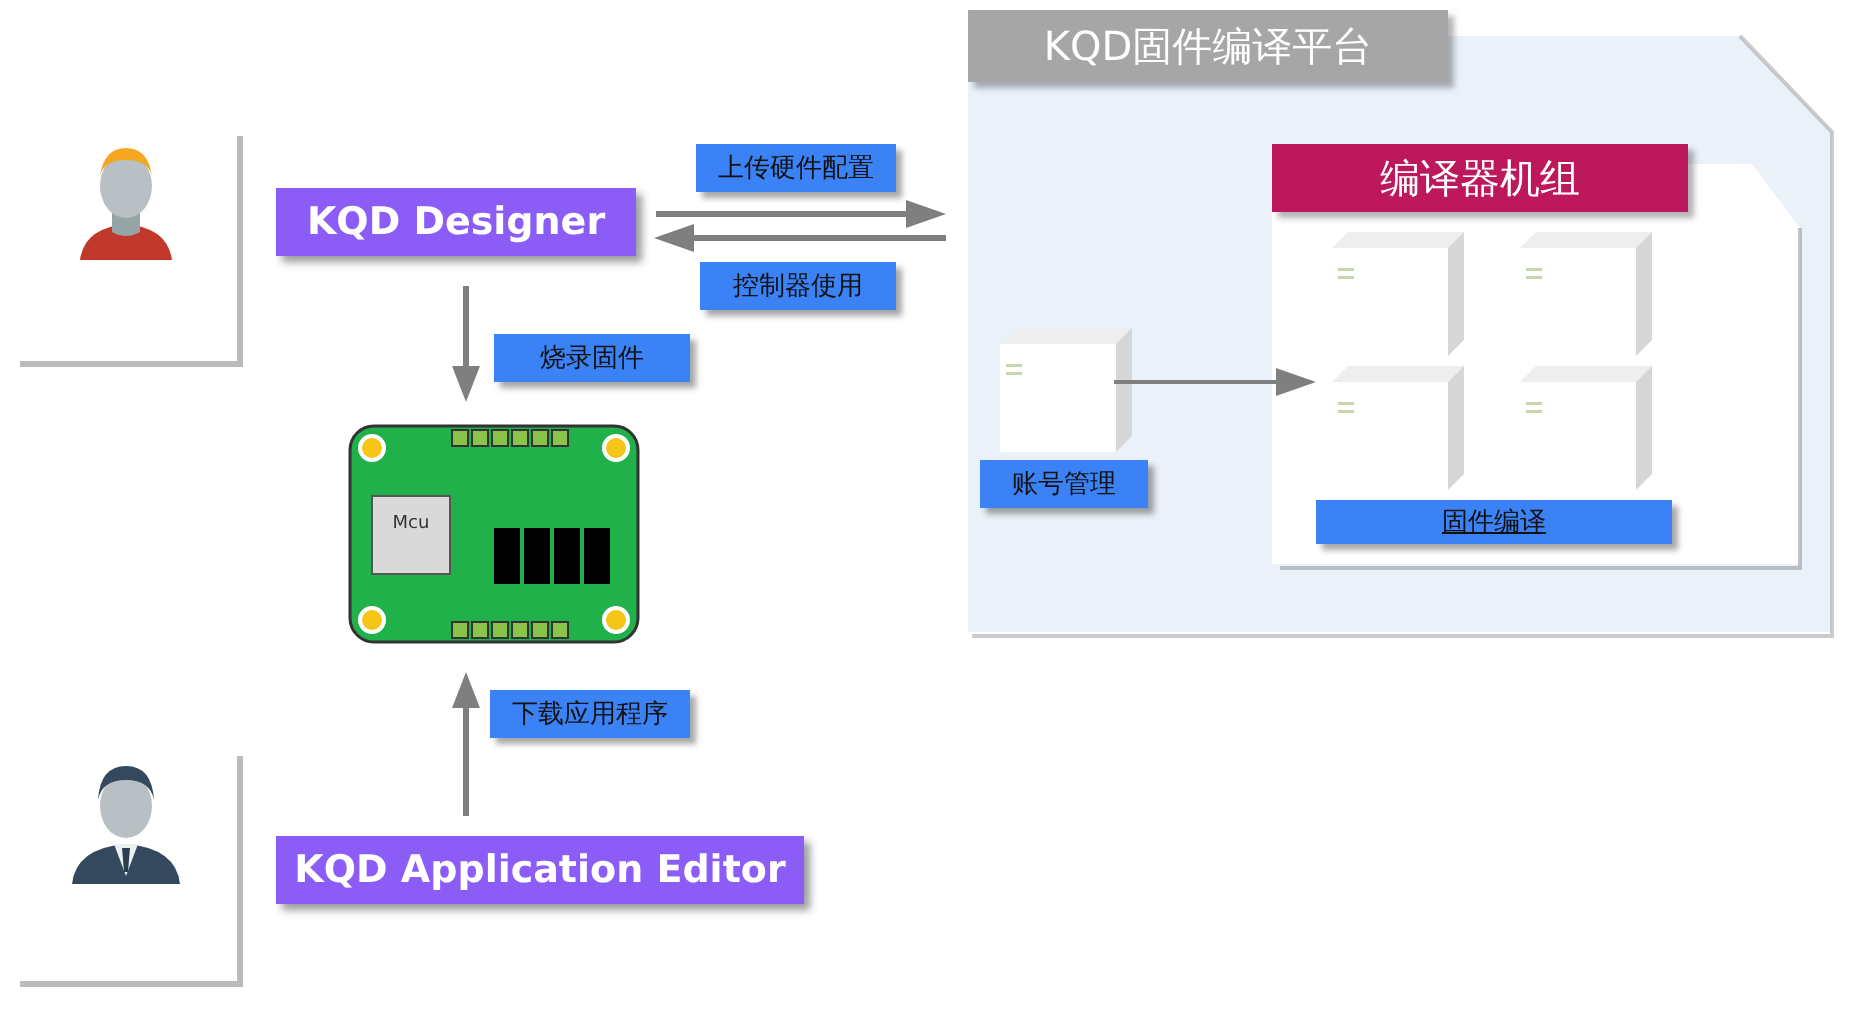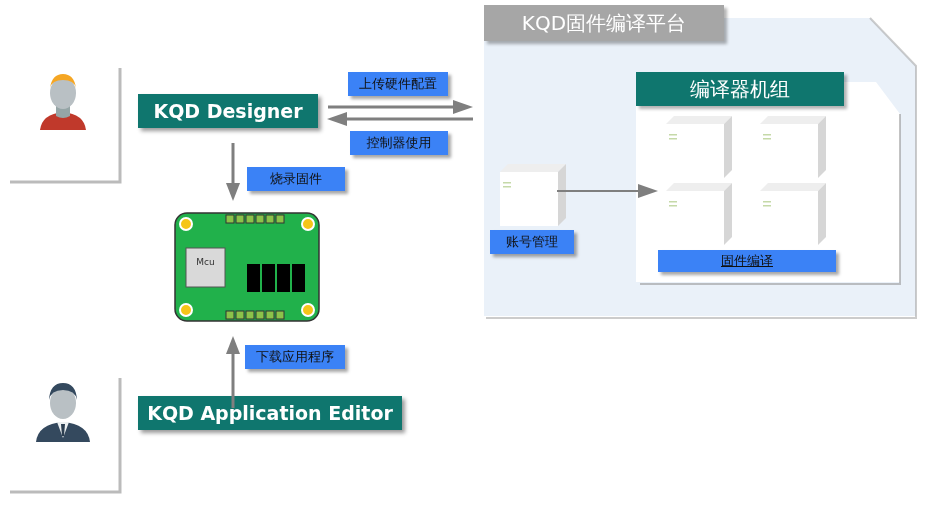--- a/index.html
+++ b/index.html
@@ -1,20 +1,20 @@
 <!DOCTYPE html>
 <html><head>
 <meta charset="utf-8">
 <style>
   html, body { margin:0; padding:0; }
   body { width:926px; height:508px; background:#ffffff; position:relative; overflow:hidden;
          font-family:"DejaVu Sans", sans-serif; }
   .abs { position:absolute; }
   .label { background:#3b82f6; color:#111; font-size:13px; display:flex; align-items:center; justify-content:center; box-shadow:3px 3px 3px rgba(0,0,0,0.35); }
-  .tealbox { background:#0f766e; color:#fff; font-weight:bold; font-size:19px; display:flex; align-items:center; justify-content:center; box-shadow:3px 3px 4px rgba(0,0,0,0.4); }
+  .tealbox { background:#8b5cf6; color:#fff; font-weight:bold; font-size:19px; display:flex; align-items:center; justify-content:center; box-shadow:3px 3px 4px rgba(0,0,0,0.4); }
 </style>
 </head>
 <body>
 
 <div class="abs" style="left:8px;top:48px;width:110px;height:135px;">
   <svg width="118" height="140" style="position:absolute;left:0;top:0;">
     <polygon points="0,0 98,0 112,20 112,132 0,132" fill="#ffffff" stroke="none"></polygon>
     <polyline points="112,20 112,134 2,134" fill="none" stroke="#777" stroke-width="3" opacity="0.5"></polyline>
   </svg>
   <svg class="abs" style="left:22px;top:20px;" width="66" height="66" viewBox="0 0 66 66">
@@ -34,21 +34,21 @@
     <path d="M6 64 Q8 46 33 44 Q58 46 60 64 Z" fill="#34495e"></path>
     <path d="M27 44 L39 44 L33 60 Z" fill="#ecf0f1"></path>
     <path d="M31 46 L35 46 L34 58 L32 58 Z" fill="#2c3e50"></path>
     <ellipse cx="33" cy="25" rx="13" ry="16" fill="#b9c0c4"></ellipse>
     <path d="M19 22 Q20 5 33 5 Q46 5 47 22 Q45 12 33 12 Q21 12 19 22 Z" fill="#34495e"></path>
   </svg>
 </div>
 
 <div class="abs tealbox" style="left:138px;top:94px;width:180px;height:34px;">KQD Designer</div>
 
-<div class="abs tealbox" style="left:138px;top:396px;width:264px;height:34px;">KQD Application Editor</div>
+<div class="abs tealbox" style="left:138px;top:418px;width:264px;height:34px;">KQD Application Editor</div>
 
 <svg class="abs" style="left:0;top:0;" width="926" height="508">
   <g stroke="#7f7f7f" fill="#7f7f7f">
     <line x1="328" y1="107" x2="455" y2="107" stroke-width="3"></line>
     <polygon points="453,100 473,107 453,114" stroke="none"></polygon>
   </g>
   <g stroke="#7f7f7f" fill="#7f7f7f">
     <line x1="345" y1="119" x2="473" y2="119" stroke-width="3"></line>
     <polygon points="347,112 327,119 347,126" stroke="none"></polygon>
   </g>
@@ -104,21 +104,21 @@
 <svg class="abs" style="left:480px;top:10px;" width="446" height="310">
   <polygon points="4,8 390,8 436,56 436,306 4,306" fill="#eaf1f9"></polygon>
   <polyline points="390,8 436,56 436,308 6,308" fill="none" stroke="#999" stroke-width="2" opacity="0.5"></polyline>
 </svg>
 <div class="abs" style="left:484px;top:5px;width:240px;height:36px;background:#a6a6a6;color:#fff;font-size:20px;display:flex;align-items:center;justify-content:center;box-shadow:3px 3px 3px rgba(0,0,0,0.3);">KQD固件编译平台</div>
 
 <svg class="abs" style="left:636px;top:78px;" width="270" height="210">
   <polygon points="0,4 240,4 264,36 264,204 0,204" fill="#ffffff"></polygon>
   <polyline points="264,36 264,206 4,206" fill="none" stroke="#888" stroke-width="2" opacity="0.5"></polyline>
 </svg>
-<div class="abs" style="left:636px;top:72px;width:208px;height:34px;background:#0f766e;color:#fff;font-size:20px;display:flex;align-items:center;justify-content:center;box-shadow:3px 3px 3px rgba(0,0,0,0.3);">编译器机组</div>
+<div class="abs" style="left:636px;top:72px;width:208px;height:34px;background:#be185d;color:#fff;font-size:20px;display:flex;align-items:center;justify-content:center;box-shadow:3px 3px 3px rgba(0,0,0,0.3);">编译器机组</div>
 
 <svg class="abs" style="left:0;top:0;" width="926" height="508">
   <defs>
     <g id="srv">
       <polygon points="0,8 8,0 66,0 58,8" fill="#eeeeee"></polygon>
       <polygon points="58,8 66,0 66,54 58,62" fill="#d6d6d6"></polygon>
       <rect x="0" y="8" width="58" height="54" fill="#ffffff"></rect>
       <rect x="3" y="18" width="8" height="1.5" fill="#c5d9a8"></rect>
       <rect x="3" y="22" width="8" height="1.5" fill="#c5d9a8"></rect>
     </g>

